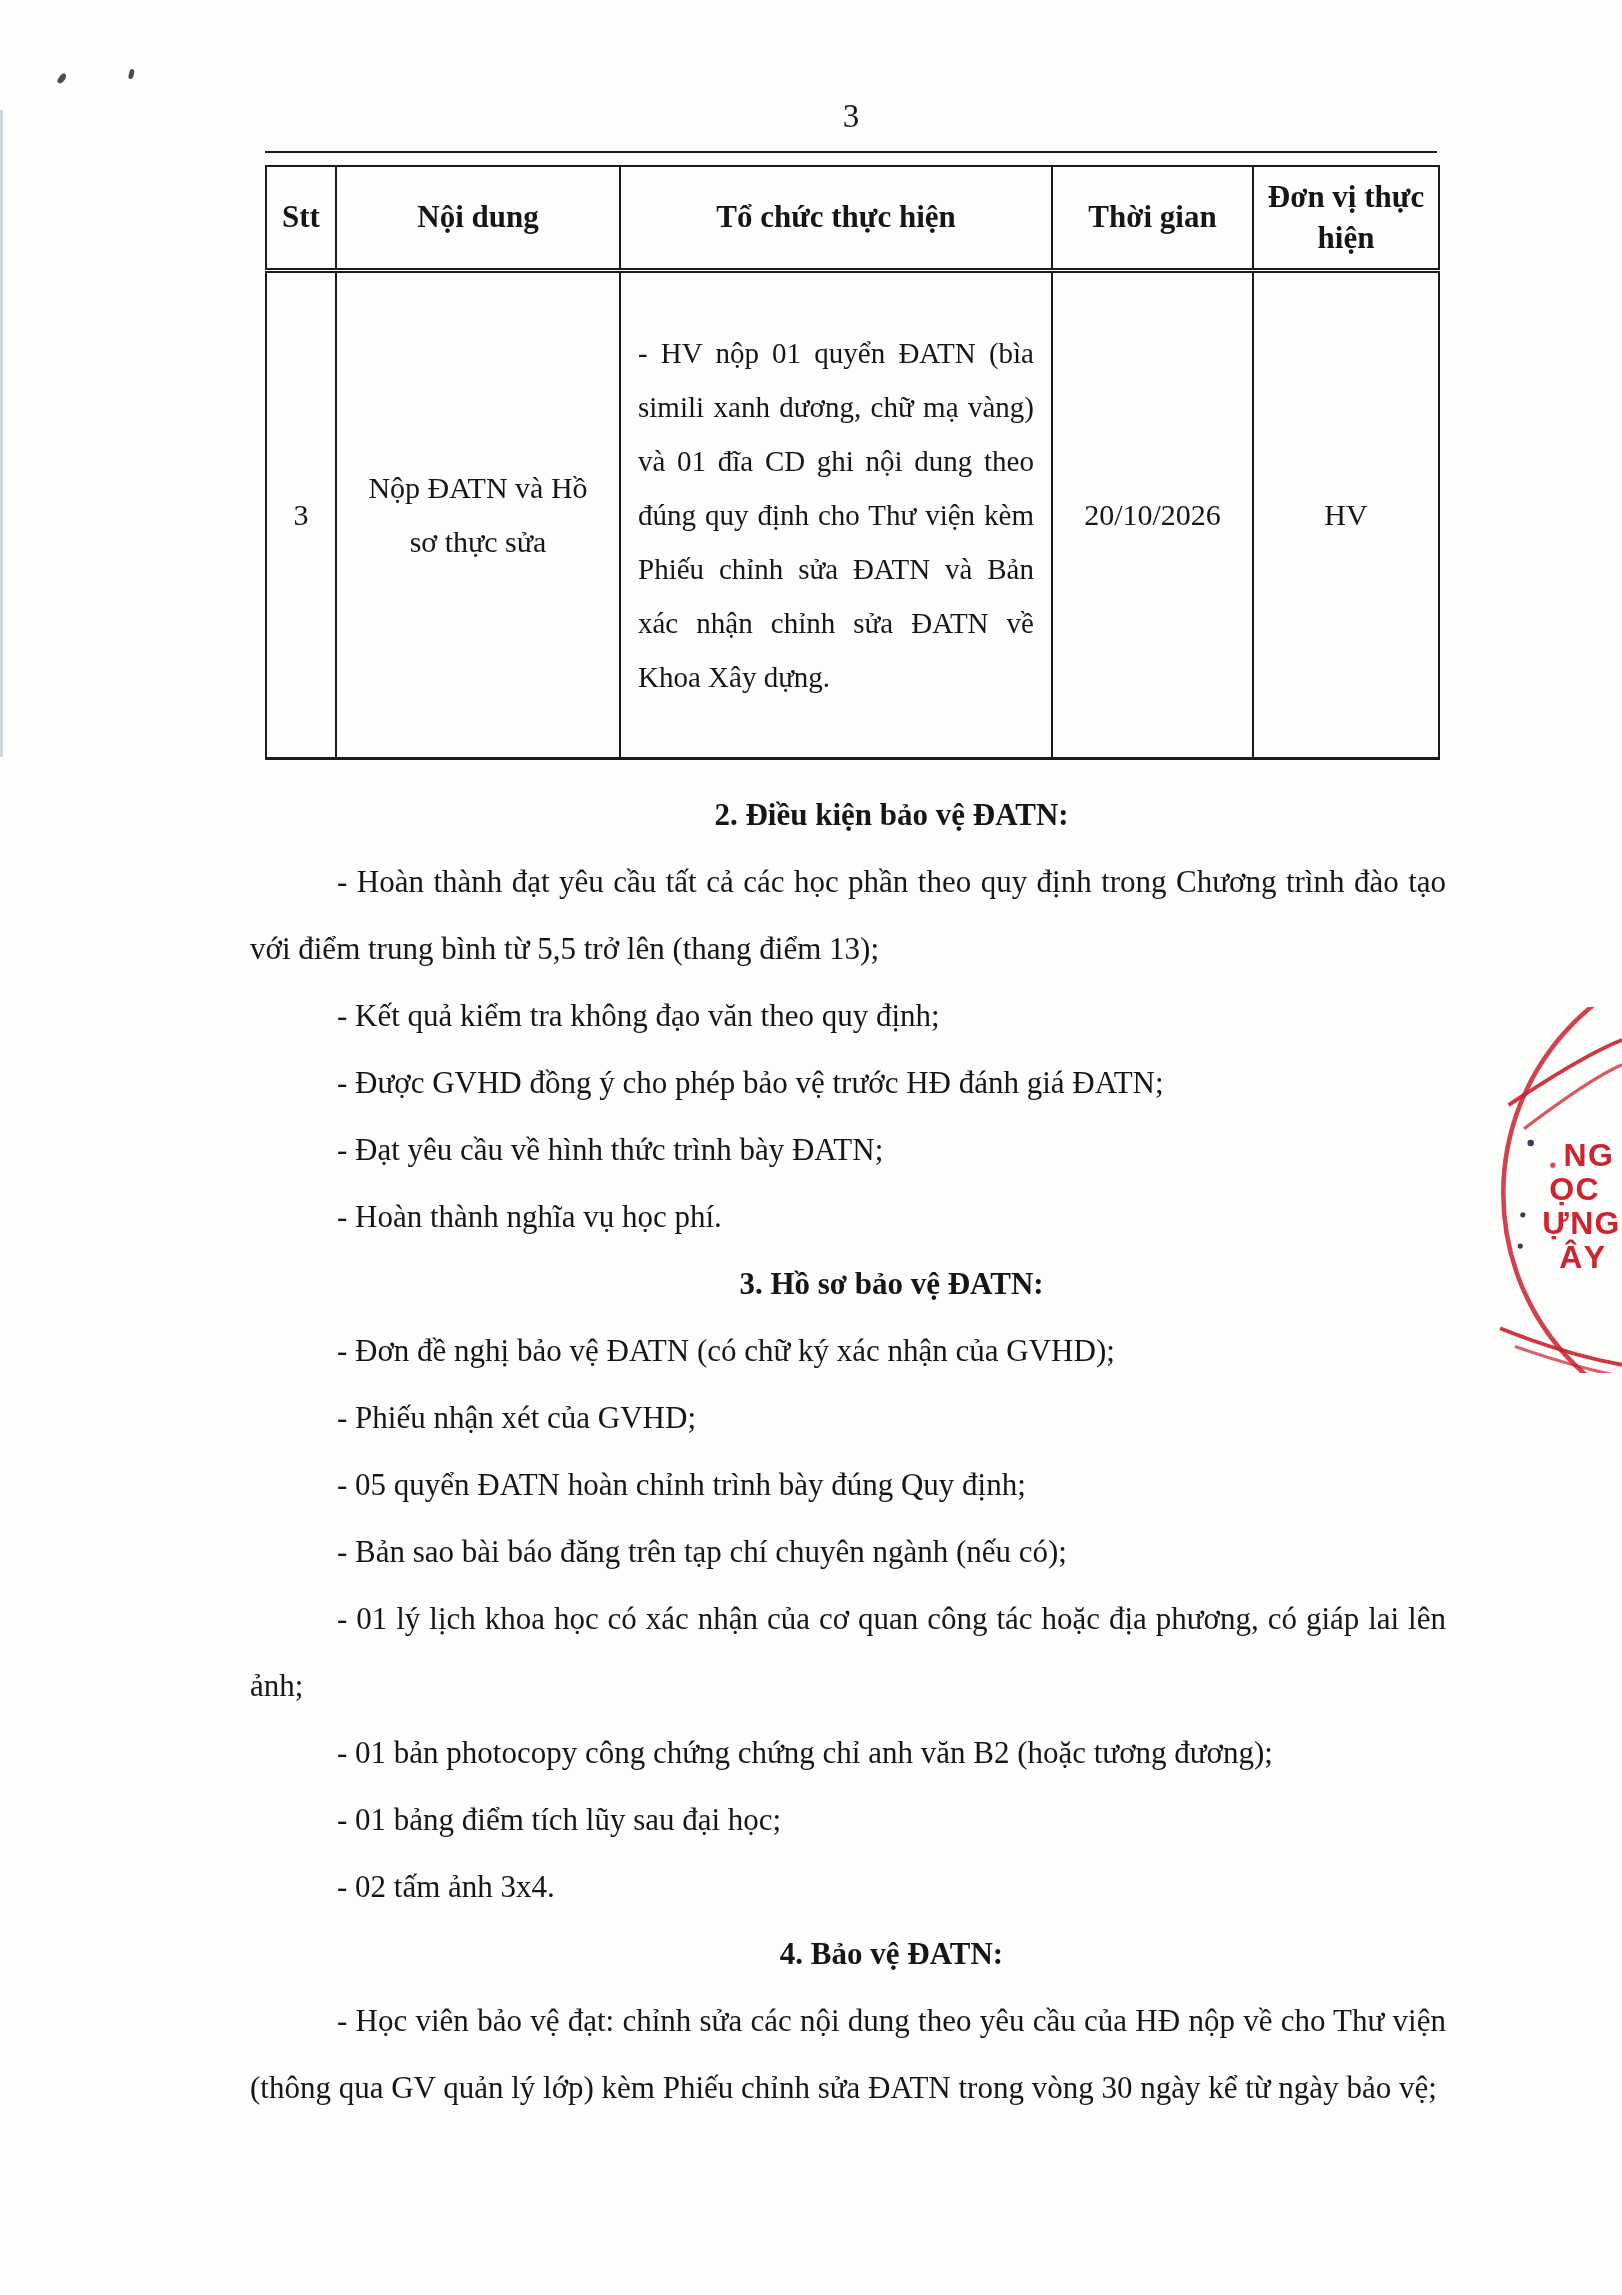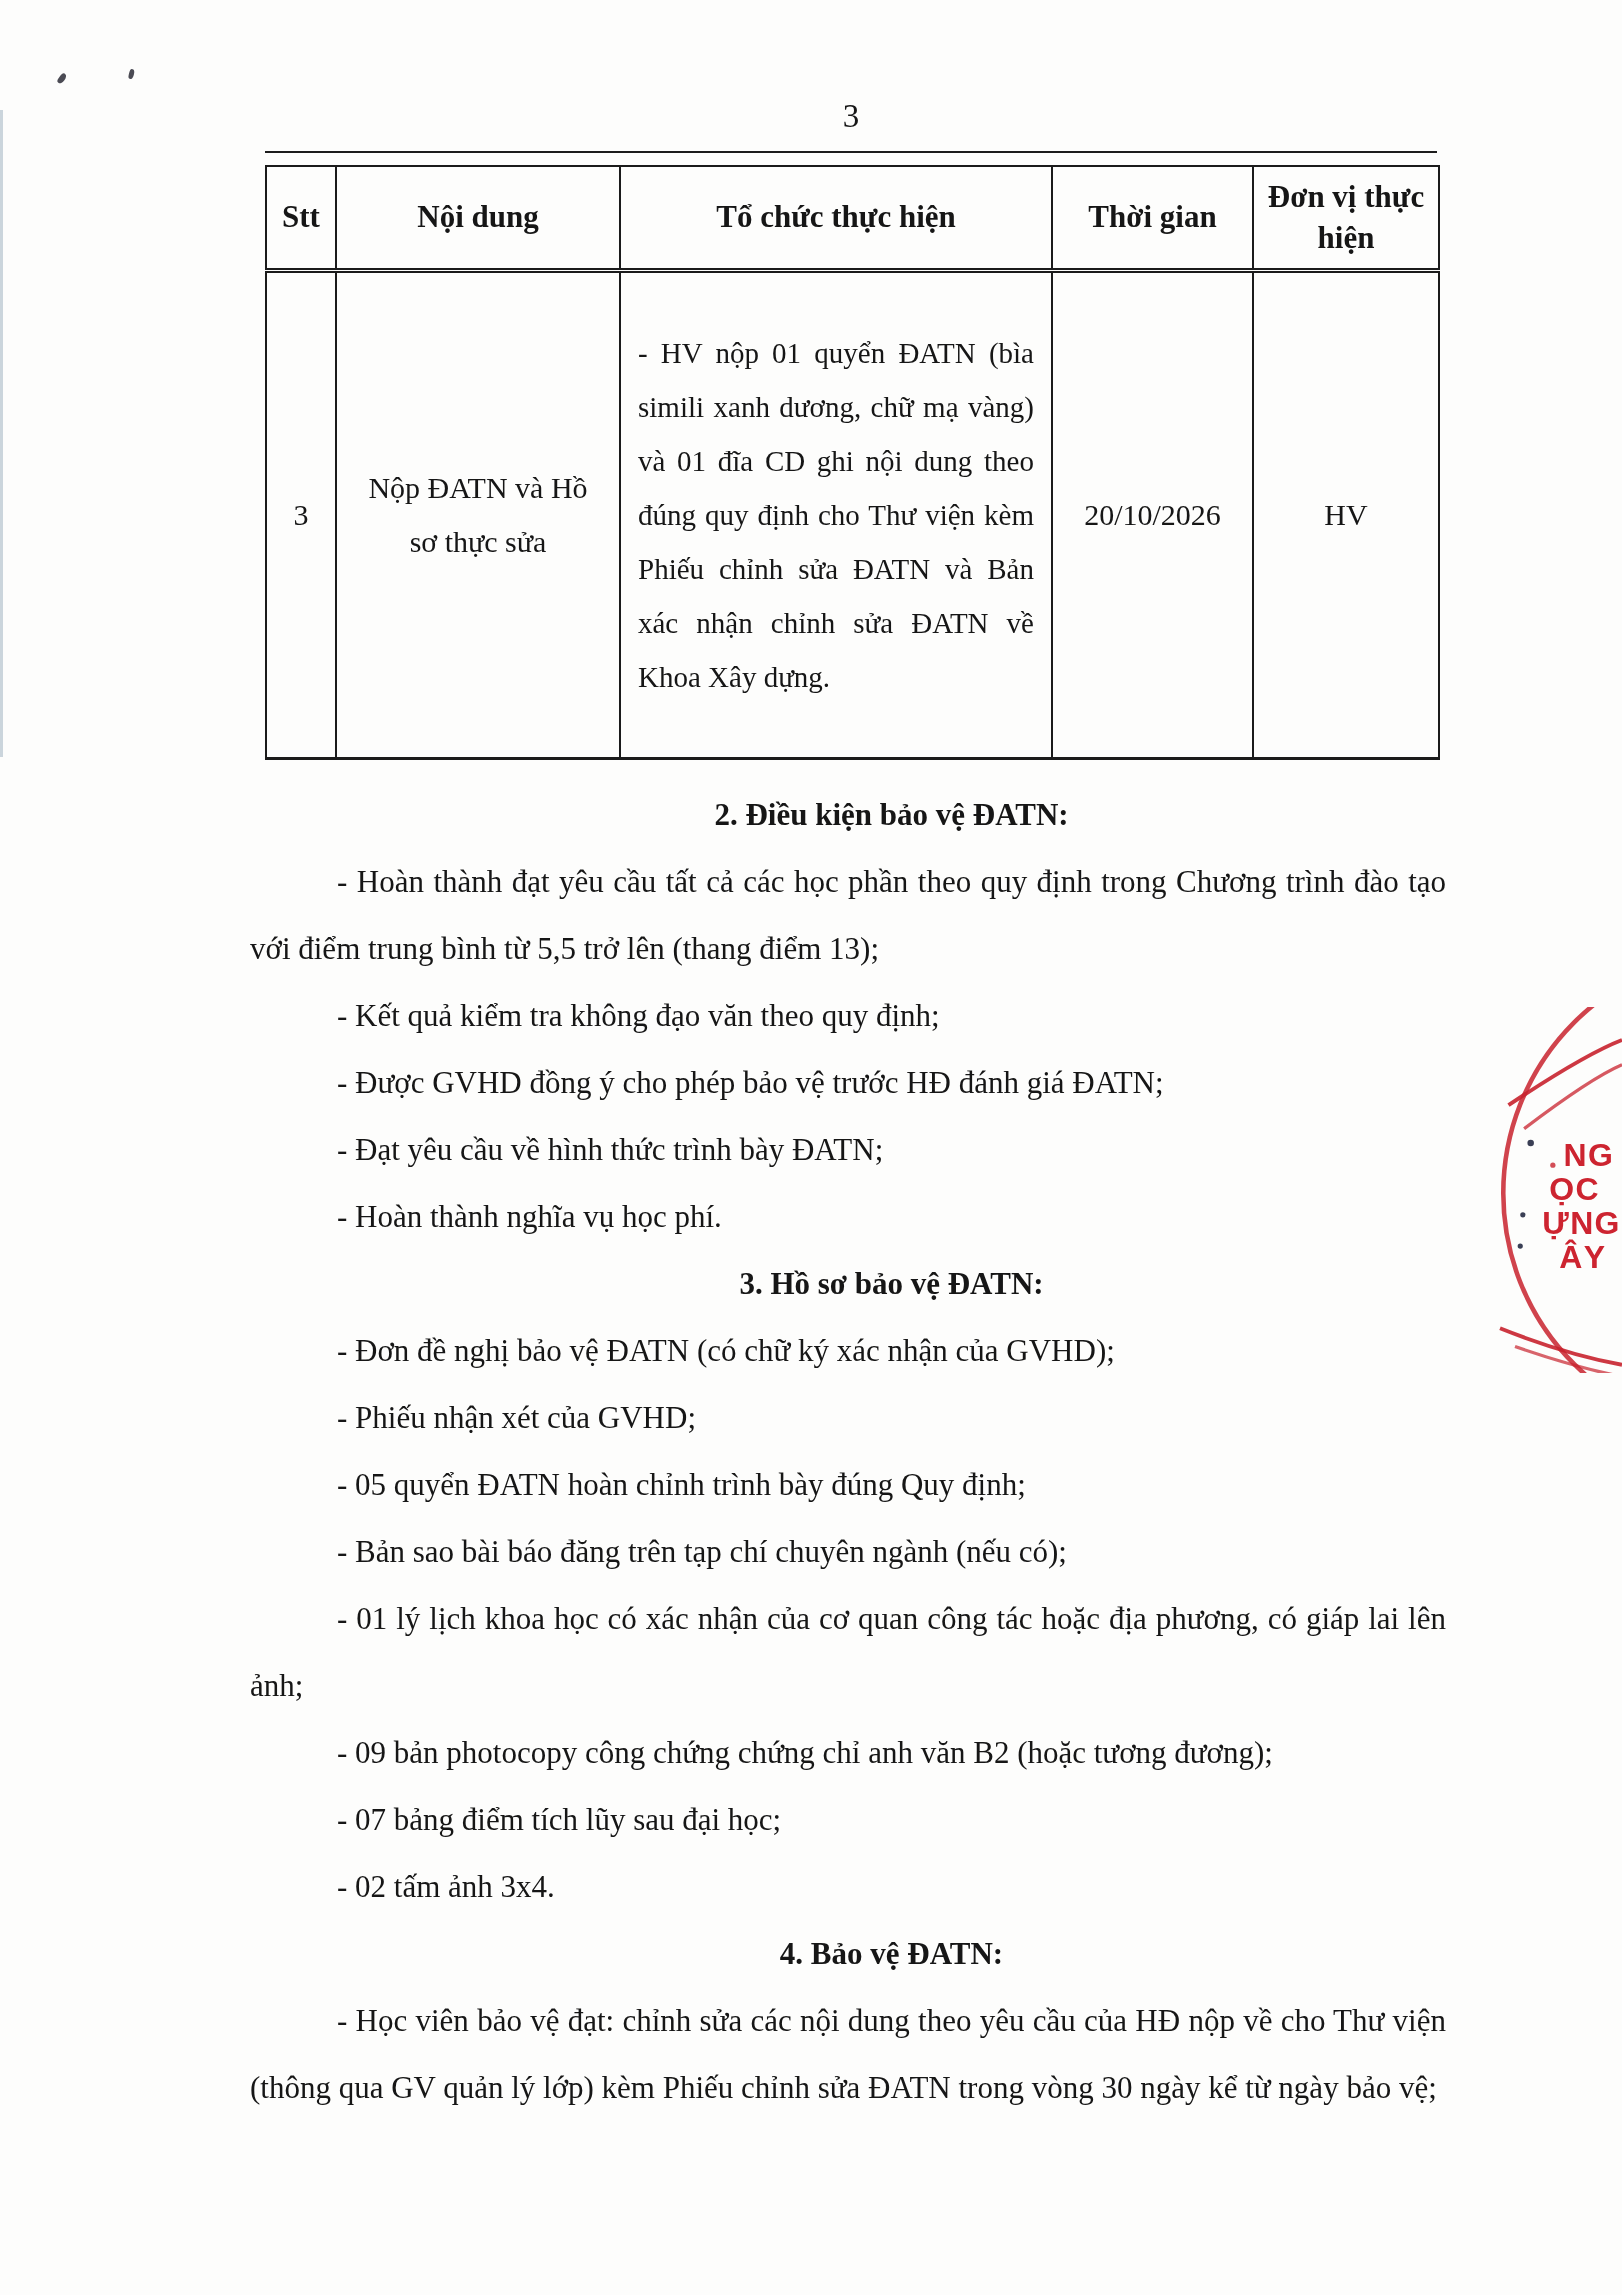--- a/index.html
+++ b/index.html
@@ -126,22 +126,22 @@
     <p>- Được GVHD đồng ý cho phép bảo vệ trước HĐ đánh giá ĐATN;</p>
     <p>- Đạt yêu cầu về hình thức trình bày ĐATN;</p>
     <p>- Hoàn thành nghĩa vụ học phí.</p>
 
     <p class="hd">3. Hồ sơ bảo vệ ĐATN:</p>
     <p>- Đơn đề nghị bảo vệ ĐATN (có chữ ký xác nhận của GVHD);</p>
     <p>- Phiếu nhận xét của GVHD;</p>
     <p>- 05 quyển ĐATN hoàn chỉnh trình bày đúng Quy định;</p>
     <p>- Bản sao bài báo đăng trên tạp chí chuyên ngành (nếu có);</p>
     <p>- 01 lý lịch khoa học có xác nhận của cơ quan công tác hoặc địa phương, có giáp lai lên ảnh;</p>
-    <p>- 09 bản photocopy công chứng chứng chỉ anh văn B2 (hoặc tương đương);</p>
-    <p>- 07 bảng điểm tích lũy sau đại học;</p>
+    <p>- 01 bản photocopy công chứng chứng chỉ anh văn B2 (hoặc tương đương);</p>
+    <p>- 01 bảng điểm tích lũy sau đại học;</p>
     <p>- 02 tấm ảnh 3x4.</p>
 
     <p class="hd">4. Bảo vệ ĐATN:</p>
     <p>- Học viên bảo vệ đạt: chỉnh sửa các nội dung theo yêu cầu của HĐ nộp về cho Thư viện (thông qua GV quản lý lớp) kèm Phiếu chỉnh sửa ĐATN trong vòng 30 ngày kể từ ngày bảo vệ;</p>
   </div>
 
   <svg class="stamp" viewBox="0 0 302 560" width="197" height="366" xmlns="http://www.w3.org/2000/svg">
 
     <path d="M128,150 Q245,72 302,50" fill="none" stroke="#c8222d" stroke-width="6" opacity="0.9"></path>
     <path d="M152,186 Q255,108 302,88" fill="none" stroke="#c8222d" stroke-width="5" opacity="0.75"></path>

